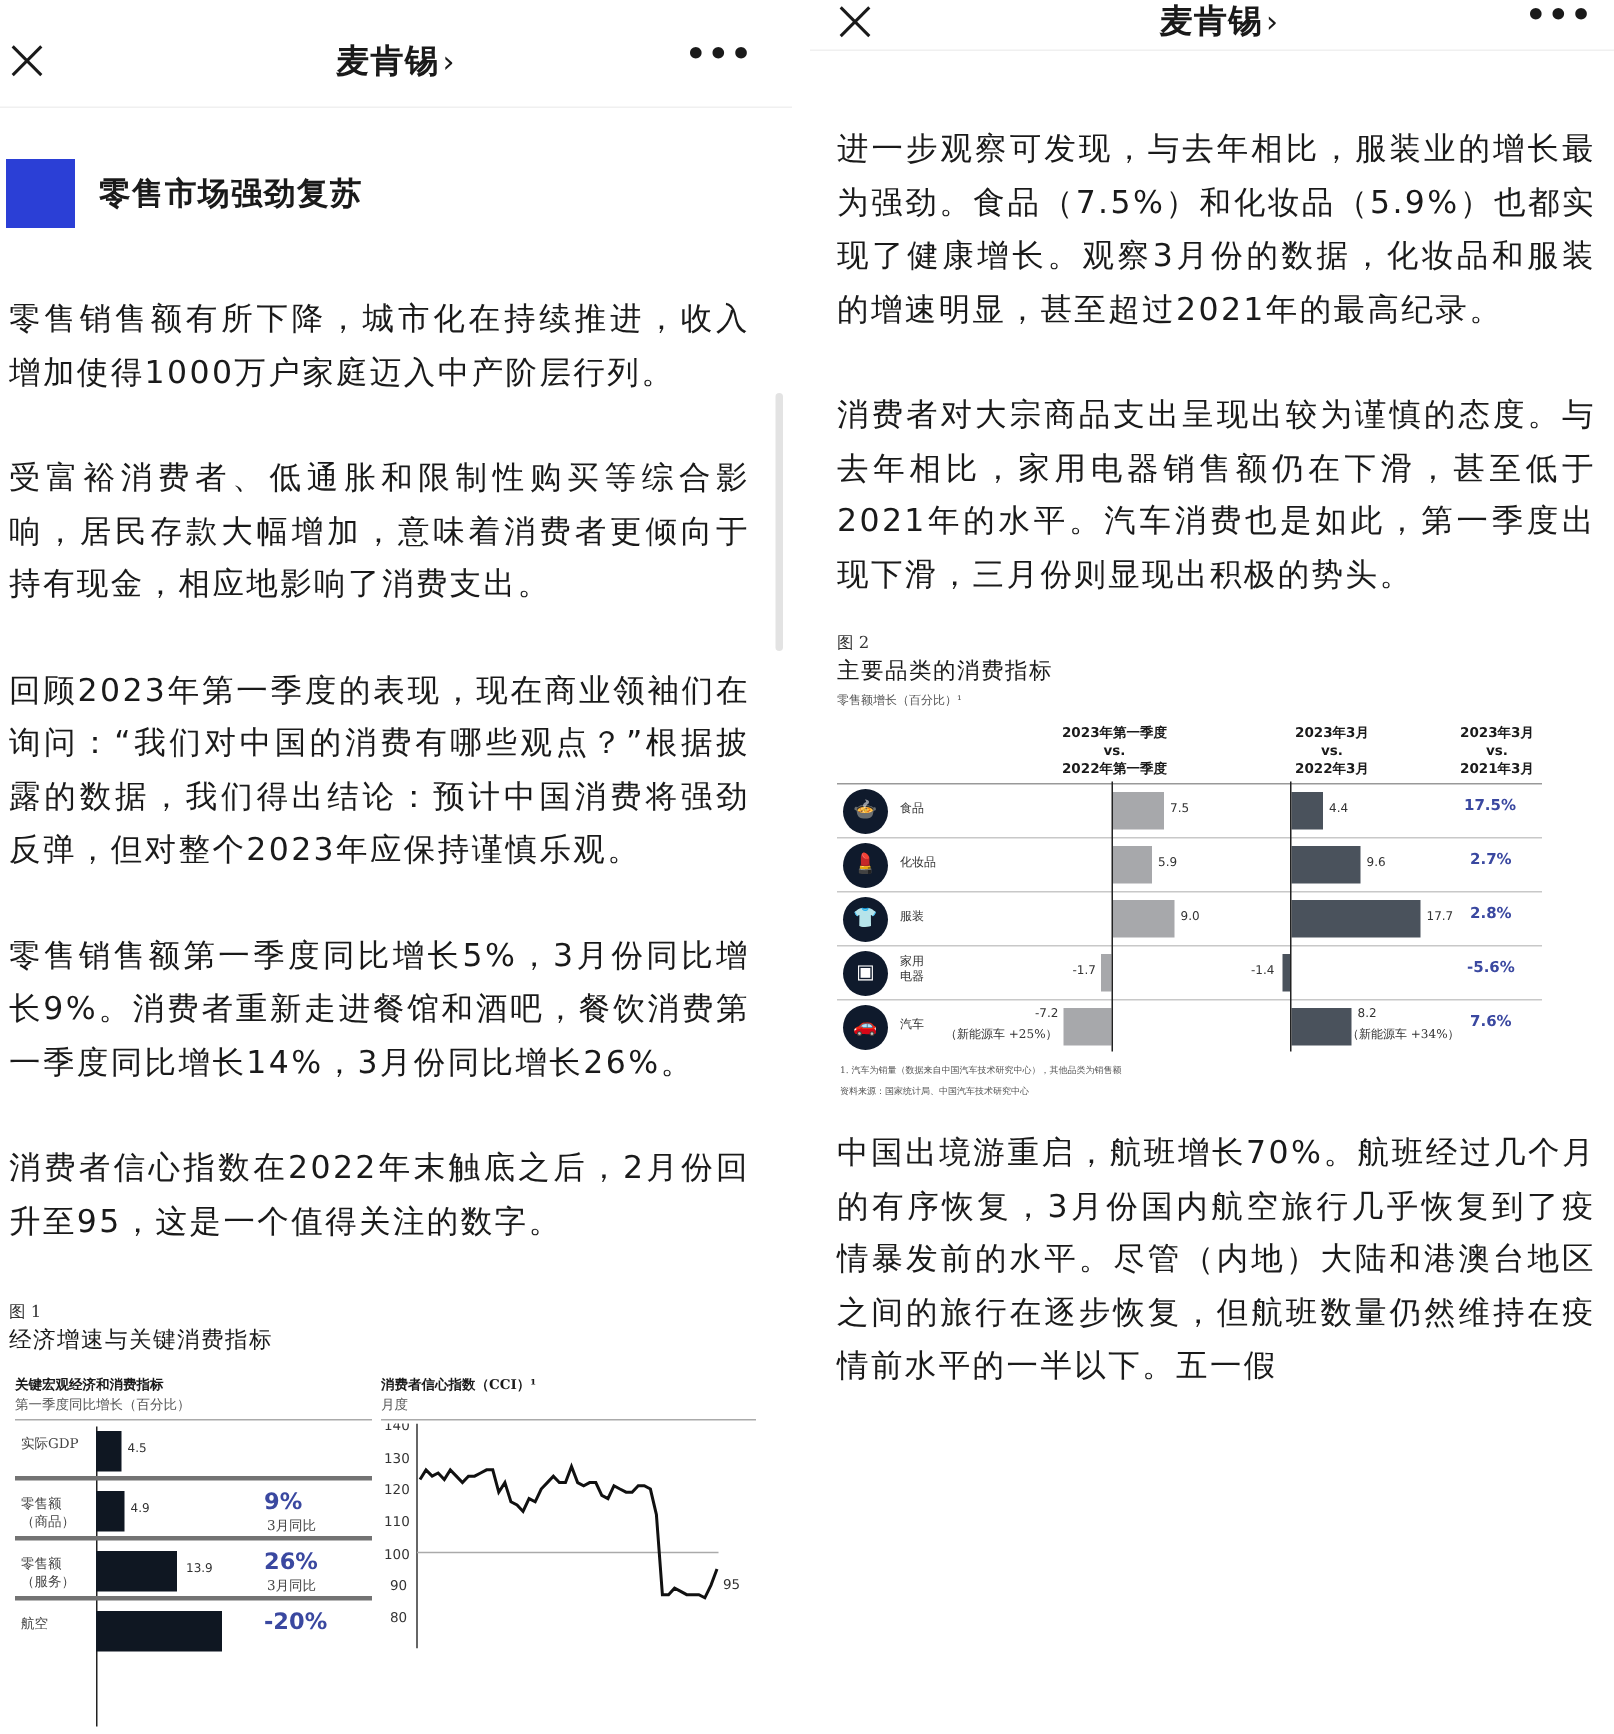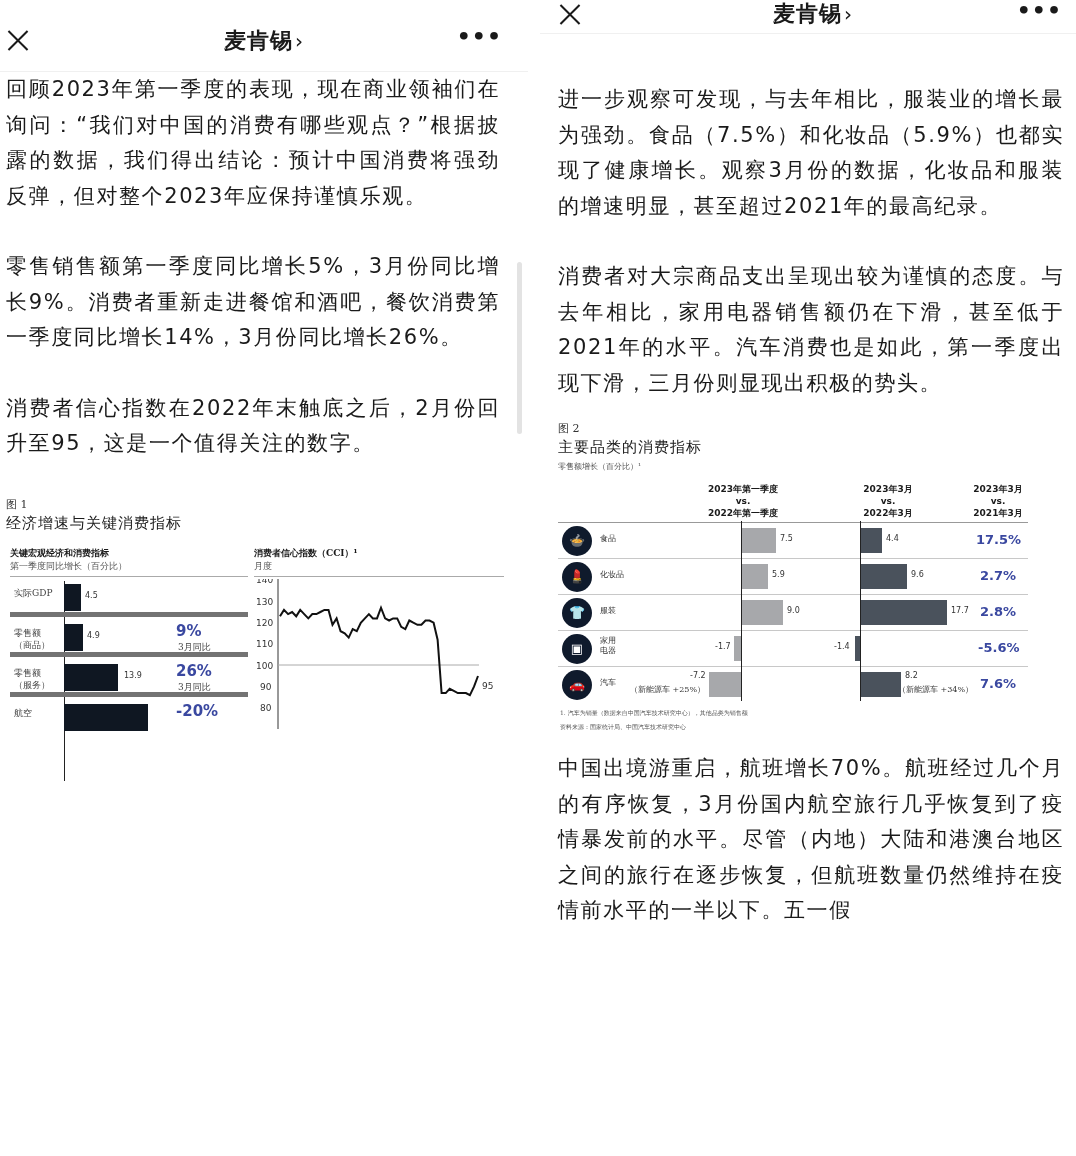--- a/index.html
+++ b/index.html
@@ -35,21 +35,21 @@
   p.para { font-size: 21px; line-height: 35.5px; letter-spacing: 1.6px; text-align: justify; margin-bottom: 35px; width: 494px; }
   .panel-right p.para { width: 506px; }
 
   
   .fig1 { position: relative; height: 260px; width: 500px; font-family: "DejaVu Serif", serif; }
   .fig-label { font-size: 11px; color: #333; }
   .fig-title { font-size: 15px; font-weight: normal; margin-top: 2px; letter-spacing: 1px; }
   .f1-left { position: absolute; left: 4px; top: 50px; width: 238px; }
   .f1-sub1 { font-size: 9px; font-weight: bold; }
   .f1-sub2 { font-size: 9px; color: #555; border-bottom: 1px solid #aaa; padding-bottom: 3px; }
-  .f1-row { position: relative; height: 40px; border-bottom: 5px solid #737373; }
+  .f1-row { position: relative; height: 40px; border-bottom: 3px solid #737373; }
   .f1-row .lbl { position: absolute; left: 4px; top: 10px; font-size: 9px; color: #444; line-height: 12px; }
   .f1-row .bar { position: absolute; left: 54px; top: 7px; height: 27px; background: #0f1722; }
   .f1-row .val { position: absolute; top: 14px; font-size: 8px; color: #333; font-family: "DejaVu Sans", sans-serif; }
   .f1-row .big { position: absolute; left: 166px; top: 5px; font-size: 15px; color: #3a48a0; font-weight: bold; font-family: "DejaVu Sans", sans-serif; }
   .f1-row .small { position: absolute; left: 168px; top: 24px; font-size: 9px; color: #444; }
   .f1-axis { position: absolute; left: 54px; top: 4px; width: 1px; height: 200px; background: #222; }
 
   .f1-right { position: absolute; left: 248px; top: 50px; width: 250px; }
   .cci-plot { position: absolute; left: 0; top: 32px; width: 250px; height: 150px; }
 
@@ -58,37 +58,43 @@
   .f2-sub { font-size: 8px; color: #555; margin-top: 4px; }
   .f2-colhead { position: absolute; top: 62px; text-align: center; font-size: 9px; font-weight: bold; line-height: 12px; font-family: "DejaVu Sans", sans-serif; }
   .f2-headline { position: absolute; left: 0; top: 101px; width: 470px; height: 1px; background: #999; }
   .f2-row { position: absolute; left: 0; width: 470px; height: 36px; border-bottom: 1px solid #c8c8c8; }
   .f2-icon { position: absolute; left: 4px; top: 3px; width: 30px; height: 30px; border-radius: 50%; background: #0f1a2c; color: #fff; font-size: 13px; text-align: center; line-height: 30px; }
   .f2-lbl { position: absolute; left: 42px; top: 11px; font-size: 8px; color: #333; line-height: 10px; }
   .f2-bar1 { position: absolute; top: 5px; height: 25px; background: #a7a8ab; }
   .f2-bar2 { position: absolute; top: 5px; height: 25px; background: #4a525c; }
   .f2-val { position: absolute; top: 11px; font-size: 8px; color: #333; font-family: "DejaVu Sans", sans-serif; }
   .f2-note { position: absolute; font-size: 8px; color: #333; line-height: 10px; }
-  .f2-pct { position: absolute; left: 418px; top: 9px; font-size: 13px; font-weight: bold; color: #3a48a0; font-family: "DejaVu Sans", sans-serif; text-align: center; }
+  .f2-pct { position: absolute; left: 418px; top: 9px; font-size: 10px; font-weight: bold; color: #3a48a0; font-family: "DejaVu Sans", sans-serif; text-align: center; }
   .f2-axis1 { position: absolute; left: 183px; top: 100px; width: 1px; height: 180px; background: #222; }
   .f2-axis2 { position: absolute; left: 302px; top: 100px; width: 1px; height: 180px; background: #222; }
   .f2-foot { position: absolute; left: 2px; font-size: 6px; color: #555; }
 </style>
 </head>
 <body>
 
 <div class="panel panel-left">
   <div class="topbar">
     <div class="tb-close"></div>
     <div class="tb-title"><span>麦肯锡</span><span class="chev">›</span></div>
     <div class="tb-more">•••</div>
   </div>
   <div class="scrollbar"></div>
 
   <div class="content">
+    <div class="section-head">
+      <div class="sq"></div>
+      <div class="txt">零售市场强劲复苏</div>
+    </div>
+    <p class="para">零售销售额有所下降，城市化在持续推进，收入增加使得1000万户家庭迈入中产阶层行列。</p>
+    <p class="para">受富裕消费者、低通胀和限制性购买等综合影响，居民存款大幅增加，意味着消费者更倾向于持有现金，相应地影响了消费支出。</p>
     <p class="para">回顾2023年第一季度的表现，现在商业领袖们在询问：“我们对中国的消费有哪些观点？”根据披露的数据，我们得出结论：预计中国消费将强劲反弹，但对整个2023年应保持谨慎乐观。</p>
     <p class="para">零售销售额第一季度同比增长5%，3月份同比增长9%。消费者重新走进餐馆和酒吧，餐饮消费第一季度同比增长14%，3月份同比增长26%。</p>
     <p class="para" style="">消费者信心指数在2022年末触底之后，2月份回升至95，这是一个值得关注的数字。</p>
 
     <div class="fig1">
       <div class="fig-label">图 1</div>
       <div class="fig-title">经济增速与关键消费指标</div>
 
       <div class="f1-left">
         <div class="f1-sub1">关键宏观经济和消费指标</div>

